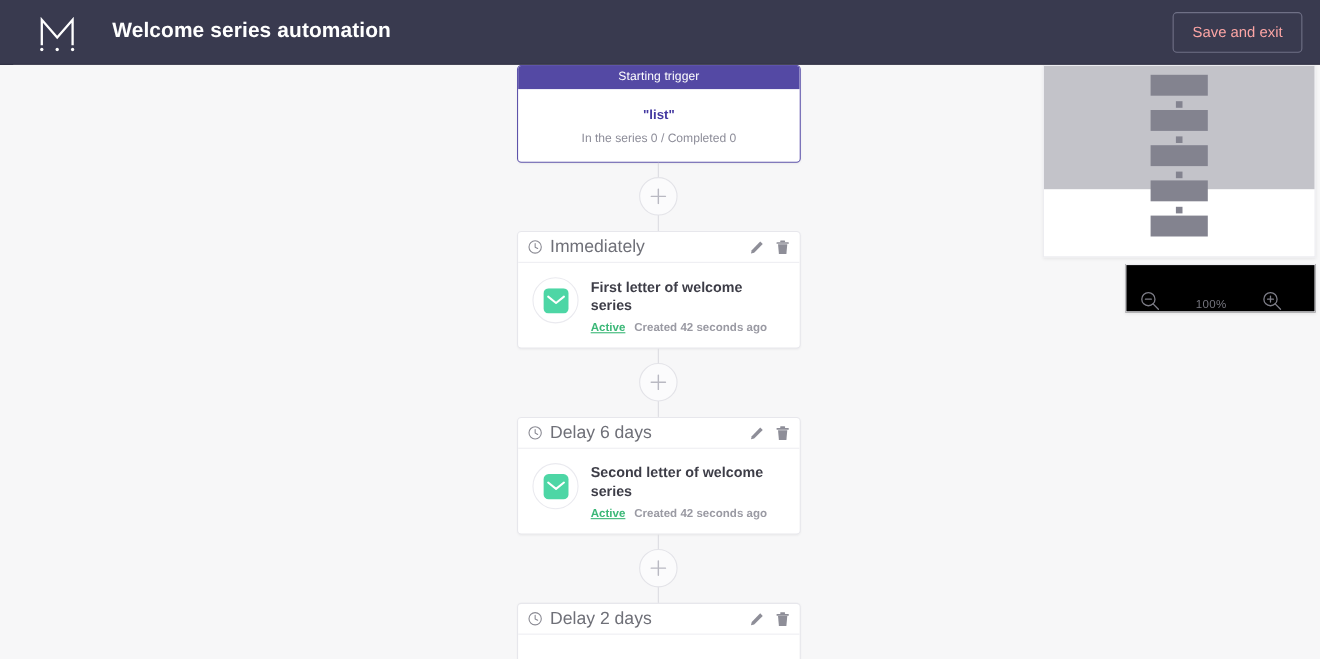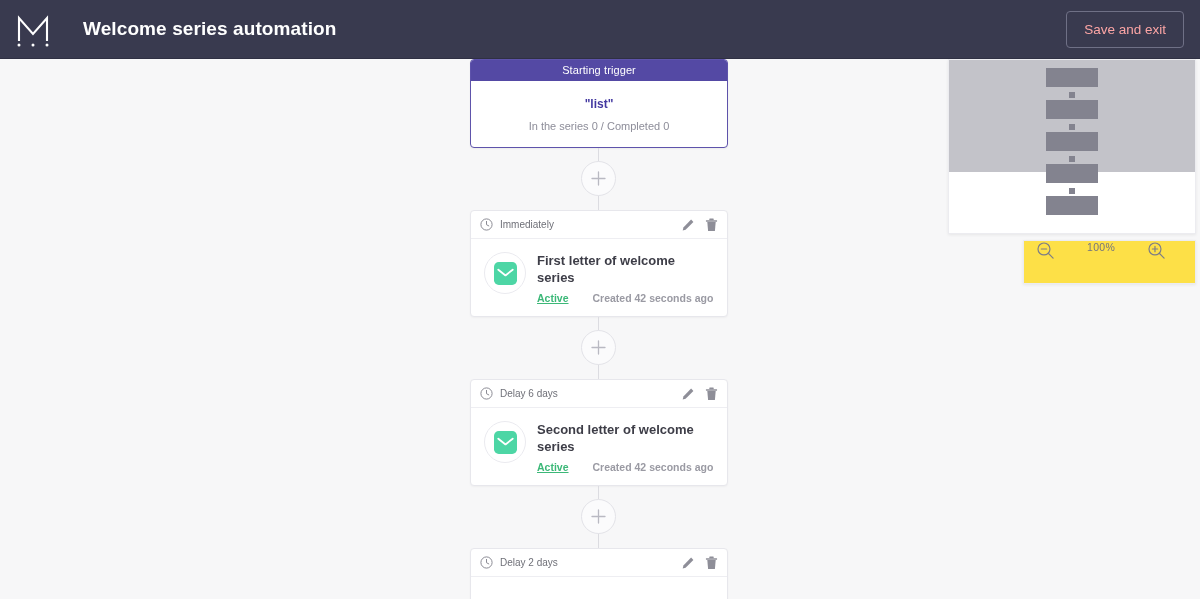--- a/index.html
+++ b/index.html
@@ -12,20 +12,21 @@
     background: #f7f7f8;
   }
 
   
   .topbar {
     position: absolute; top: 0; left: 0;
     width: 1200px; height: 59px;
     background: #393a4f;
     display: flex; align-items: center;
     border-bottom: 1px solid #2f3043;
+    padding-left: 19px;
   }
   .logo {
     width: 34px; height: 36px;
     margin-left: 16px; margin-right: 16px;
     display: block;
     flex: 0 0 auto;
   }
   .app-title {
     color: #ffffff;
     font-size: 19px;
@@ -140,21 +141,21 @@
     box-shadow: 0 1px 2px rgba(0,0,0,.04);
   }
   .step-head {
     height: 28px;
     border-bottom: 1px solid #eeeef2;
     display: flex; align-items: center;
     padding: 0 9px 0 9px;
   }
   .clock-icon { flex: 0 0 auto; display: block; margin-right: 7px; }
   .step-head-label {
-    font-size: 10px;
+    font-size: 16px;
     color: #6f7078;
     flex: 1 1 auto;
     white-space: nowrap; overflow: hidden; text-overflow: ellipsis;
   }
   .head-actions { display: flex; align-items: center; gap: 10px; }
   .icon-btn { background: none; border: 0; padding: 0; cursor: pointer; display: flex; line-height: 0; }
 
   .step-body {
     display: flex;
     align-items: flex-start;
@@ -178,21 +179,21 @@
     line-height: 17px;
   }
   .step-meta {
     margin-top: 6px;
     display: flex; align-items: baseline;
     font-size: 10.5px;
   }
   .status-link {
     color: #3cb878;
     text-decoration: underline;
-    margin-right: 24px;
+    margin-right: 8px;
     cursor: pointer;
   }
   .created-text { color: #9a9aa3; }
 
   
   .minimap {
     position: absolute;
     right: 16px; top: 0px;
     width: 248px; height: 175px;
     background: #ffffff;
@@ -220,24 +221,24 @@
     width: 6px; height: 6px;
     background: #83838f;
   }
 
   
   .zoomctl {
     position: absolute;
     right: 16px;
     top: 181px;
     width: 173px; height: 44px;
-    background: #fde047;
+    background: #000000;
     border: 1px solid #ececf0;
     box-shadow: 0 1px 3px rgba(0,0,0,.07);
-    display: flex; align-items: flex-start;
+    display: flex; align-items: flex-end;
     padding: 0 12px;
     gap: 32px;
   }
   .zoom-out-btn, .zoom-in-btn, .collapse-btn {
     background: none; border: 0; padding: 0; cursor: pointer;
     display: flex; align-items: center; justify-content: center;
   }
   .zoom-level {
     font-size: 10.5px;
     color: #75757e;

